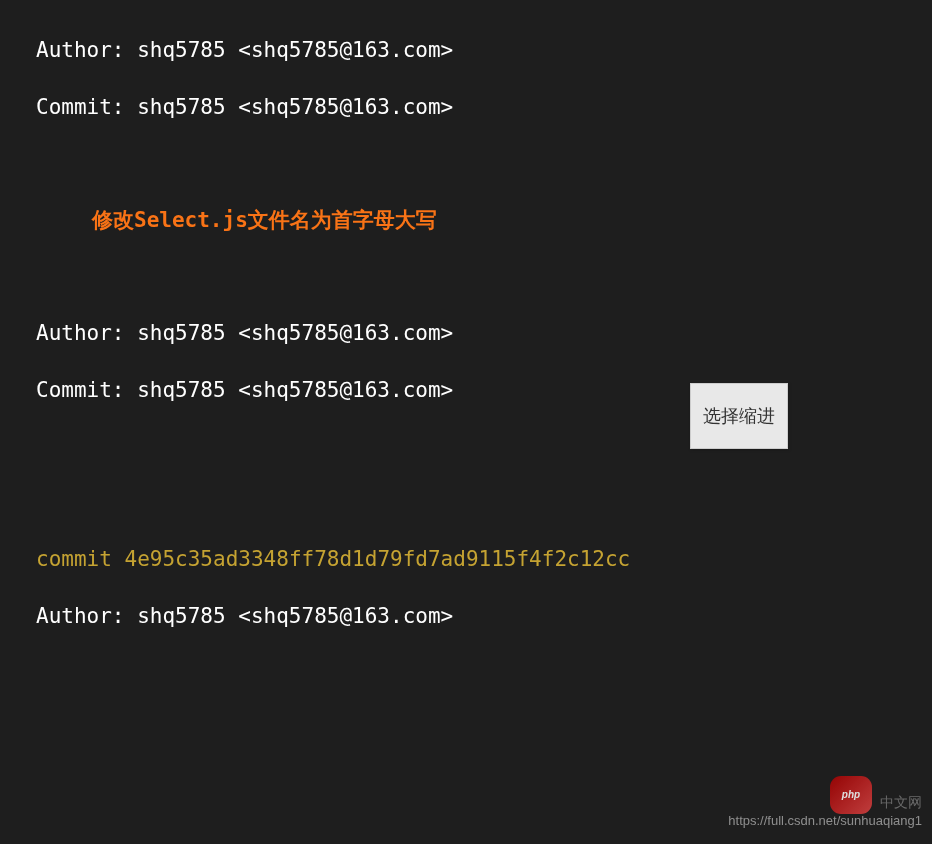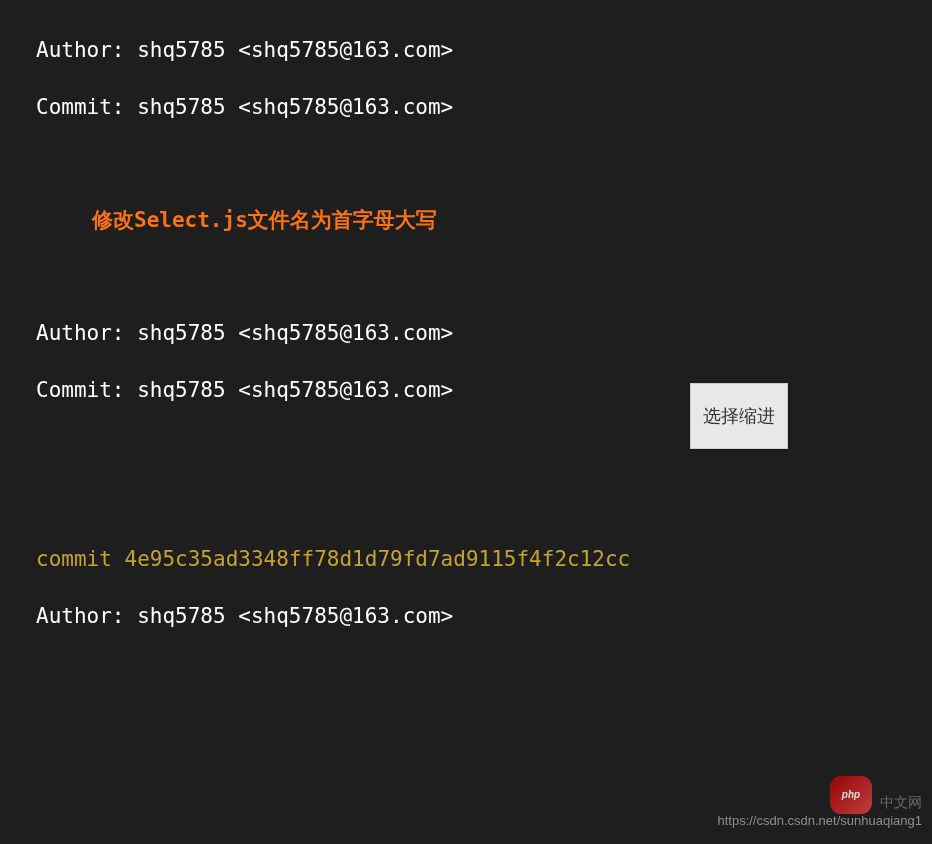--- a/index.html
+++ b/index.html
@@ -124,13 +124,13 @@
 
 
 
 
 </div>
 
 <div class="tooltip">选择缩进</div>
 
 <div class="watermark-logo">php</div>
 <div class="watermark-text">中文网</div>
-<div class="watermark-url">https://csdn.csdn.net/sunhuaqiang1</div>
+<div class="watermark-url">https://full.csdn.net/sunhuaqiang1</div>
 
 </body></html>

